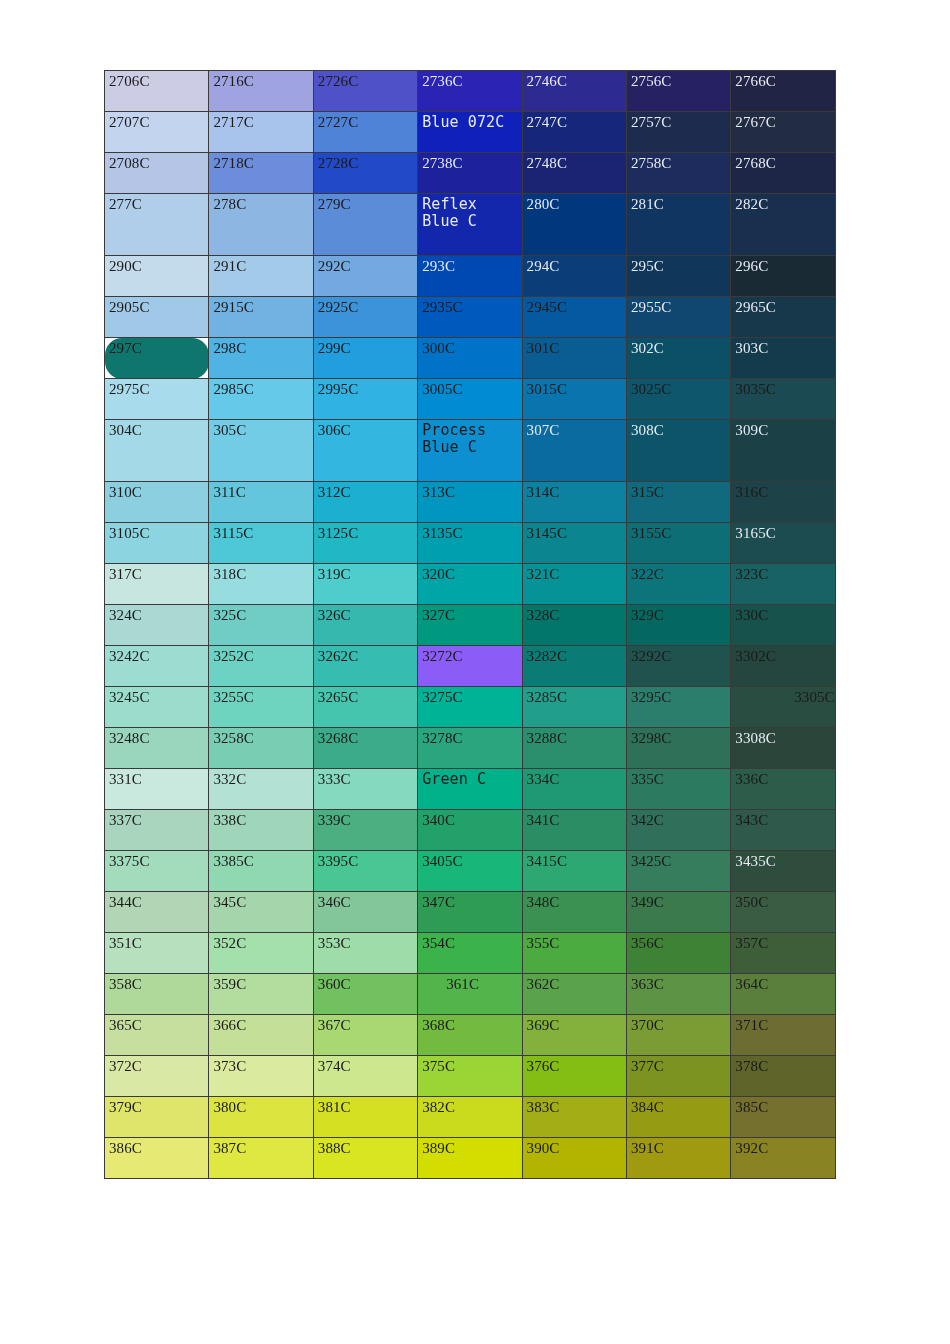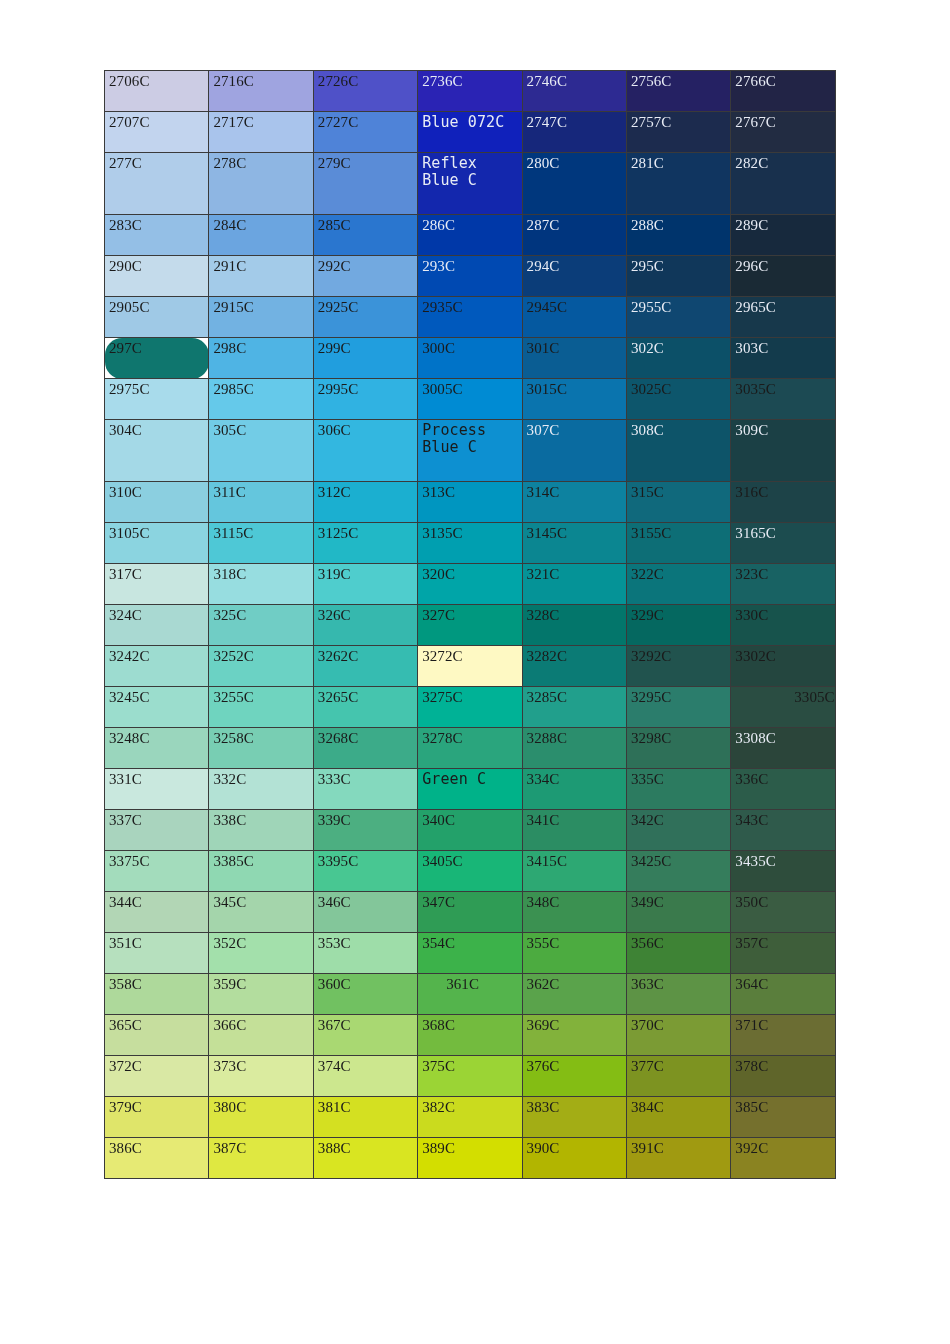--- a/index.html
+++ b/index.html
@@ -78,39 +78,39 @@
         </tr>
         <tr>
           <td class="lt" style="background-color: rgb(194, 212, 238);">2707C</td>
           <td class="lt" style="background-color: rgb(169, 196, 236);">2717C</td>
           <td class="lt" style="background-color: rgb(79, 131, 216);">2727C</td>
           <td class="dk mono" style="background-color: rgb(16, 33, 187);">Blue 072C</td>
           <td class="dk" style="background-color: rgb(22, 39, 123);">2747C</td>
           <td class="dk" style="background-color: rgb(28, 43, 78);">2757C</td>
           <td class="dk" style="background-color: rgb(34, 44, 66);">2767C</td>
         </tr>
+        <tr>
+          <td class="lt" style="background-color: rgb(180, 197, 230);">2708C</td>
+          <td class="lt" style="background-color: rgb(108, 141, 219);">2718C</td>
+          <td class="lt" style="background-color: rgb(33, 73, 200);">2728C</td>
+          <td class="dk" style="background-color: rgb(29, 33, 156);">2738C</td>
+          <td class="dk" style="background-color: rgb(27, 36, 114);">2748C</td>
+          <td class="dk" style="background-color: rgb(29, 44, 92);">2758C</td>
+          <td class="dk" style="background-color: rgb(29, 38, 71);">2768C</td>
+        </tr>
         <tr class="tall">
           <td class="lt" style="background-color: rgb(176, 205, 234);">277C</td>
           <td class="lt" style="background-color: rgb(142, 182, 227);">278C</td>
           <td class="lt" style="background-color: rgb(90, 140, 215);">279C</td>
           <td class="dk mono" style="background-color: rgb(19, 39, 173);">Reflex Blue C</td>
           <td class="dk" style="background-color: rgb(0, 55, 125);">280C</td>
           <td class="dk" style="background-color: rgb(16, 53, 96);">281C</td>
           <td class="dk" style="background-color: rgb(24, 48, 77);">282C</td>
         </tr>
         <tr>
-          <td class="lt" style="background-color: rgb(148, 191, 230);">283C</td>
-          <td class="lt" style="background-color: rgb(107, 165, 224);">284C</td>
-          <td class="lt" style="background-color: rgb(42, 118, 207);">285C</td>
-          <td class="dk" style="background-color: rgb(0, 56, 168);">286C</td>
-          <td class="dk" style="background-color: rgb(0, 53, 126);">287C</td>
-          <td class="dk" style="background-color: rgb(0, 52, 108);">288C</td>
-          <td class="dk" style="background-color: rgb(23, 41, 61);">289C</td>
-        </tr>
-        <tr>
           <td class="lt" style="background-color: rgb(196, 219, 235);">290C</td>
           <td class="lt" style="background-color: rgb(163, 203, 233);">291C</td>
           <td class="lt" style="background-color: rgb(114, 169, 224);">292C</td>
           <td class="dk" style="background-color: rgb(0, 73, 178);">293C</td>
           <td class="dk" style="background-color: rgb(11, 61, 121);">294C</td>
           <td class="dk" style="background-color: rgb(16, 55, 90);">295C</td>
           <td class="dk" style="background-color: rgb(26, 42, 53);">296C</td>
         </tr>
         <tr>
           <td class="lt" style="background-color: rgb(159, 201, 230);">2905C</td>
@@ -181,21 +181,21 @@
           <td class="lt" style="background-color: rgb(54, 184, 174);">326C</td>
           <td class="lt" style="background-color: rgb(0, 152, 127);">327C</td>
           <td class="lt" style="background-color: rgb(3, 118, 107);">328C</td>
           <td class="lt" style="background-color: rgb(5, 104, 96);">329C</td>
           <td class="lt" style="background-color: rgb(23, 83, 76);">330C</td>
         </tr>
         <tr>
           <td class="lt" style="background-color: rgb(157, 220, 208);">3242C</td>
           <td class="lt" style="background-color: rgb(107, 210, 196);">3252C</td>
           <td class="lt" style="background-color: rgb(54, 188, 177);">3262C</td>
-          <td class="lt" style="background-color: #fef9c3;">3272C</td>
+          <td class="lt" style="background-color: #8b5cf6;">3272C</td>
           <td class="lt" style="background-color: rgb(11, 123, 117);">3282C</td>
           <td class="lt" style="background-color: rgb(33, 83, 78);">3292C</td>
           <td class="lt" style="background-color: rgb(36, 70, 63);">3302C</td>
         </tr>
         <tr>
           <td class="lt" style="background-color: rgb(155, 221, 205);">3245C</td>
           <td class="lt" style="background-color: rgb(111, 212, 191);">3255C</td>
           <td class="lt" style="background-color: rgb(69, 197, 174);">3265C</td>
           <td class="lt" style="background-color: rgb(0, 178, 150);">3275C</td>
           <td class="lt" style="background-color: rgb(33, 159, 140);">3285C</td>

